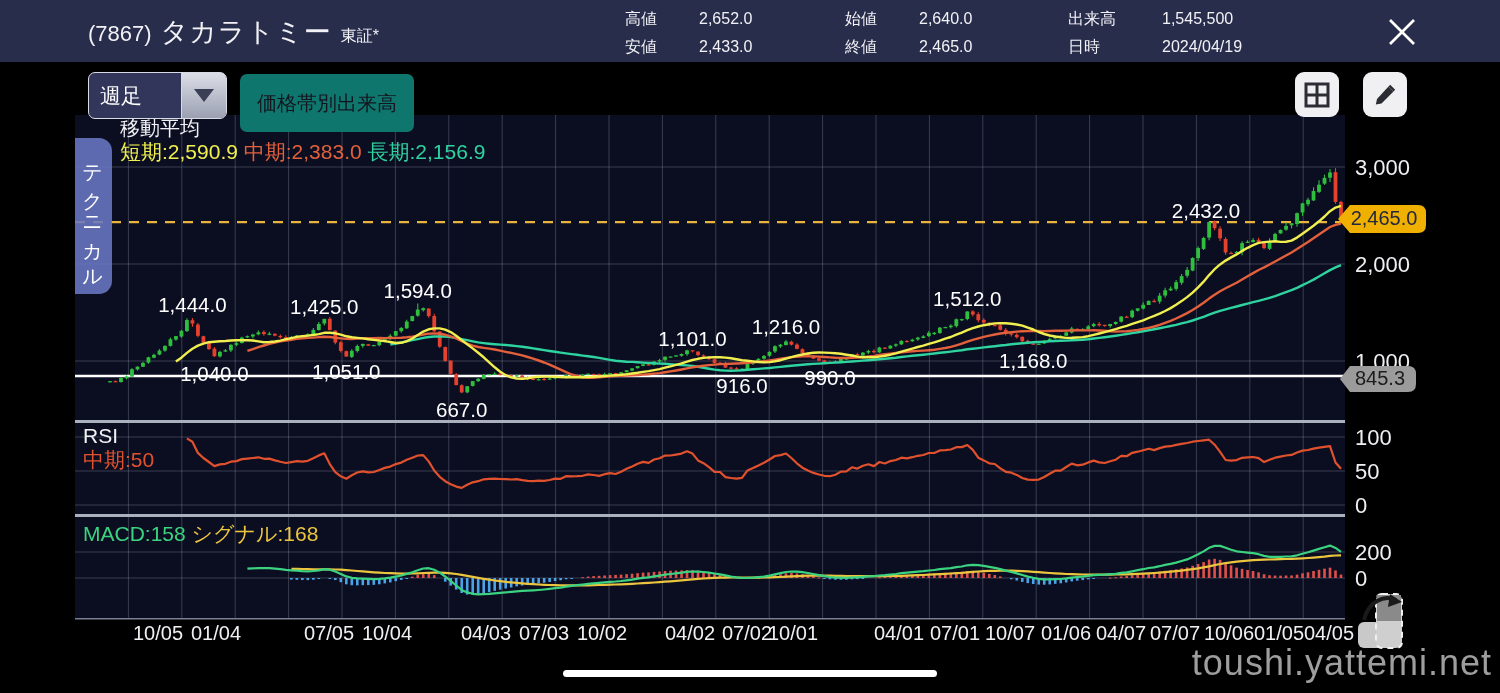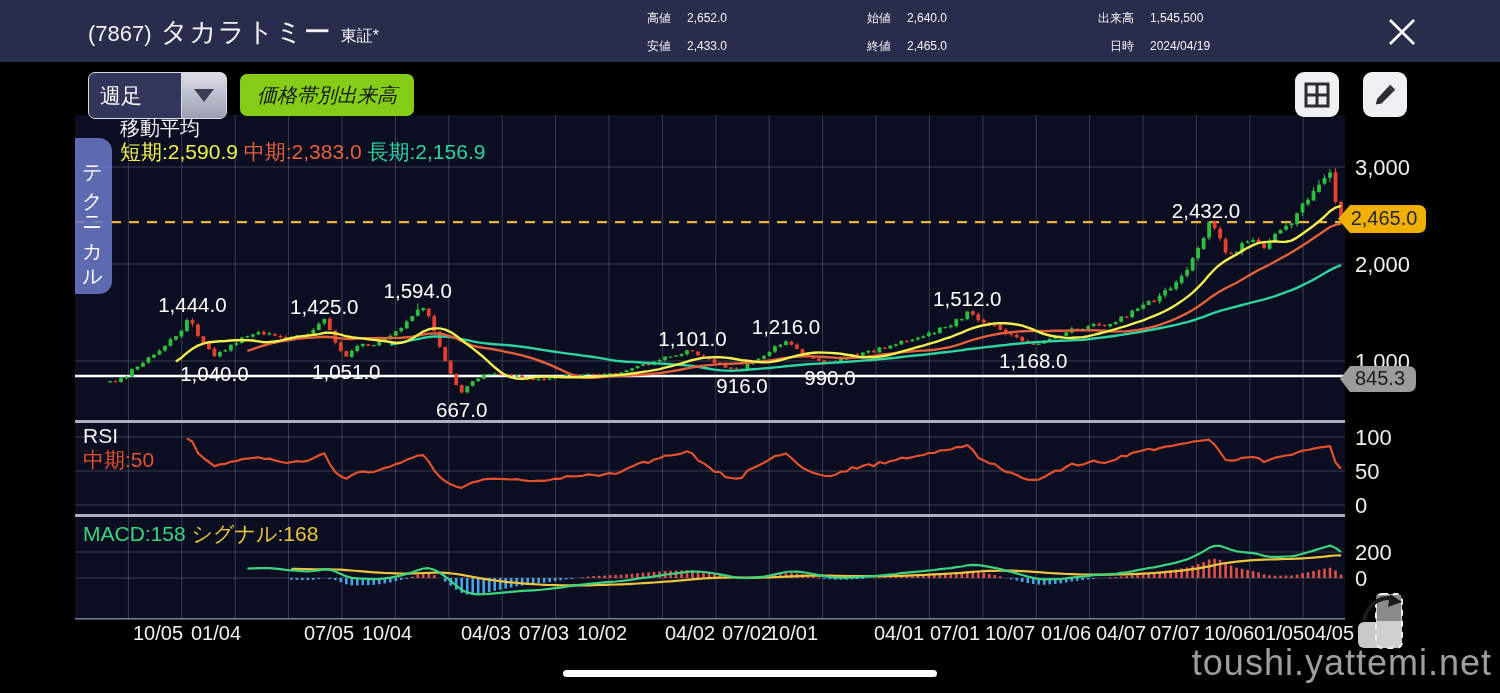--- a/index.html
+++ b/index.html
@@ -5,35 +5,35 @@
   html,body{margin:0;padding:0;background:#000;}
   #app{position:relative;width:1500px;height:693px;background:#000;overflow:hidden;
        font-family:"Liberation Sans","DejaVu Sans",sans-serif;color:#f2f2f6;}
   
   #header{position:absolute;left:0;top:0;width:1500px;height:62px;background:#282d4b;}
   #title-block{position:absolute;left:88px;top:14px;display:flex;align-items:baseline;gap:9px;text-align:right;}
   #stock-code{font-size:22px;}
   #stock-name{font-size:27px;letter-spacing:1px;}
   #stock-exchange{font-size:16px;}
   .stat-col{position:absolute;top:7px;display:flex;flex-direction:column;gap:5px;}
-  .stat-row{display:flex;font-size:12px;line-height:23px;text-align:right;}
+  .stat-row{display:flex;font-size:16px;line-height:23px;}
   .stat-label{min-width:46px;}
   .stat-label.wide{min-width:66px;}
-  .stat-value{margin-left:16px;}
+  .stat-value{margin-left:28px;}
   #stat-col-1{left:625px;} #stat-col-2{left:845px;} #stat-col-3{left:1068px;}
   #close-button{position:absolute;right:78px;top:12px;width:40px;height:40px;cursor:pointer;}
   
   #timeframe-select{position:absolute;left:88px;top:72px;width:137px;height:45px;
      background:#31365a;border:1.5px solid #d9dbe4;border-radius:7px;display:flex;cursor:pointer;}
   #timeframe-label{flex:1;font-size:21px;color:#fff;display:flex;align-items:center;padding-left:11px;}
   #dropdown-arrow-box{width:44px;border-left:1.5px solid #d9dbe4;border-radius:0 5px 5px 0;
      background:linear-gradient(#dcdee6,#9ba0b2);display:flex;align-items:center;justify-content:center;}
   #dropdown-arrow{width:0;height:0;border-left:10px solid transparent;border-right:10px solid transparent;border-top:13px solid #3a3f55;}
-  #volume-by-price-button{position:absolute;left:240px;top:74px;height:42px;padding:0 17px;
-     background:#84cc16;border-radius:7px;color:#14161f;font-size:20px;display:flex;align-items:center;cursor:pointer;font-style:italic;}
+  #volume-by-price-button{position:absolute;left:240px;top:74px;height:58px;padding:0 17px;
+     background:#0f766e;border-radius:7px;color:#14161f;font-size:20px;display:flex;align-items:center;cursor:pointer;}
   .icon-button{position:absolute;top:72px;width:44px;height:45px;background:#f0f0f3;border-radius:9px;
      display:flex;align-items:center;justify-content:center;cursor:pointer;}
   #grid-layout-button{left:1295px;} #draw-button{left:1363px;}
   
   #technical-tab{position:absolute;left:75px;top:138px;width:37px;height:156px;
      background:rgba(106,120,196,0.88);border-radius:0 13px 13px 0;display:flex;align-items:center;justify-content:center;cursor:pointer;}
   #technical-tab span{writing-mode:vertical-rl;font-size:20px;color:#fff;letter-spacing:3px;}
   
   .legend{position:absolute;font-size:21px;line-height:24px;}
   #ma-legend{left:120px;top:116px;}

